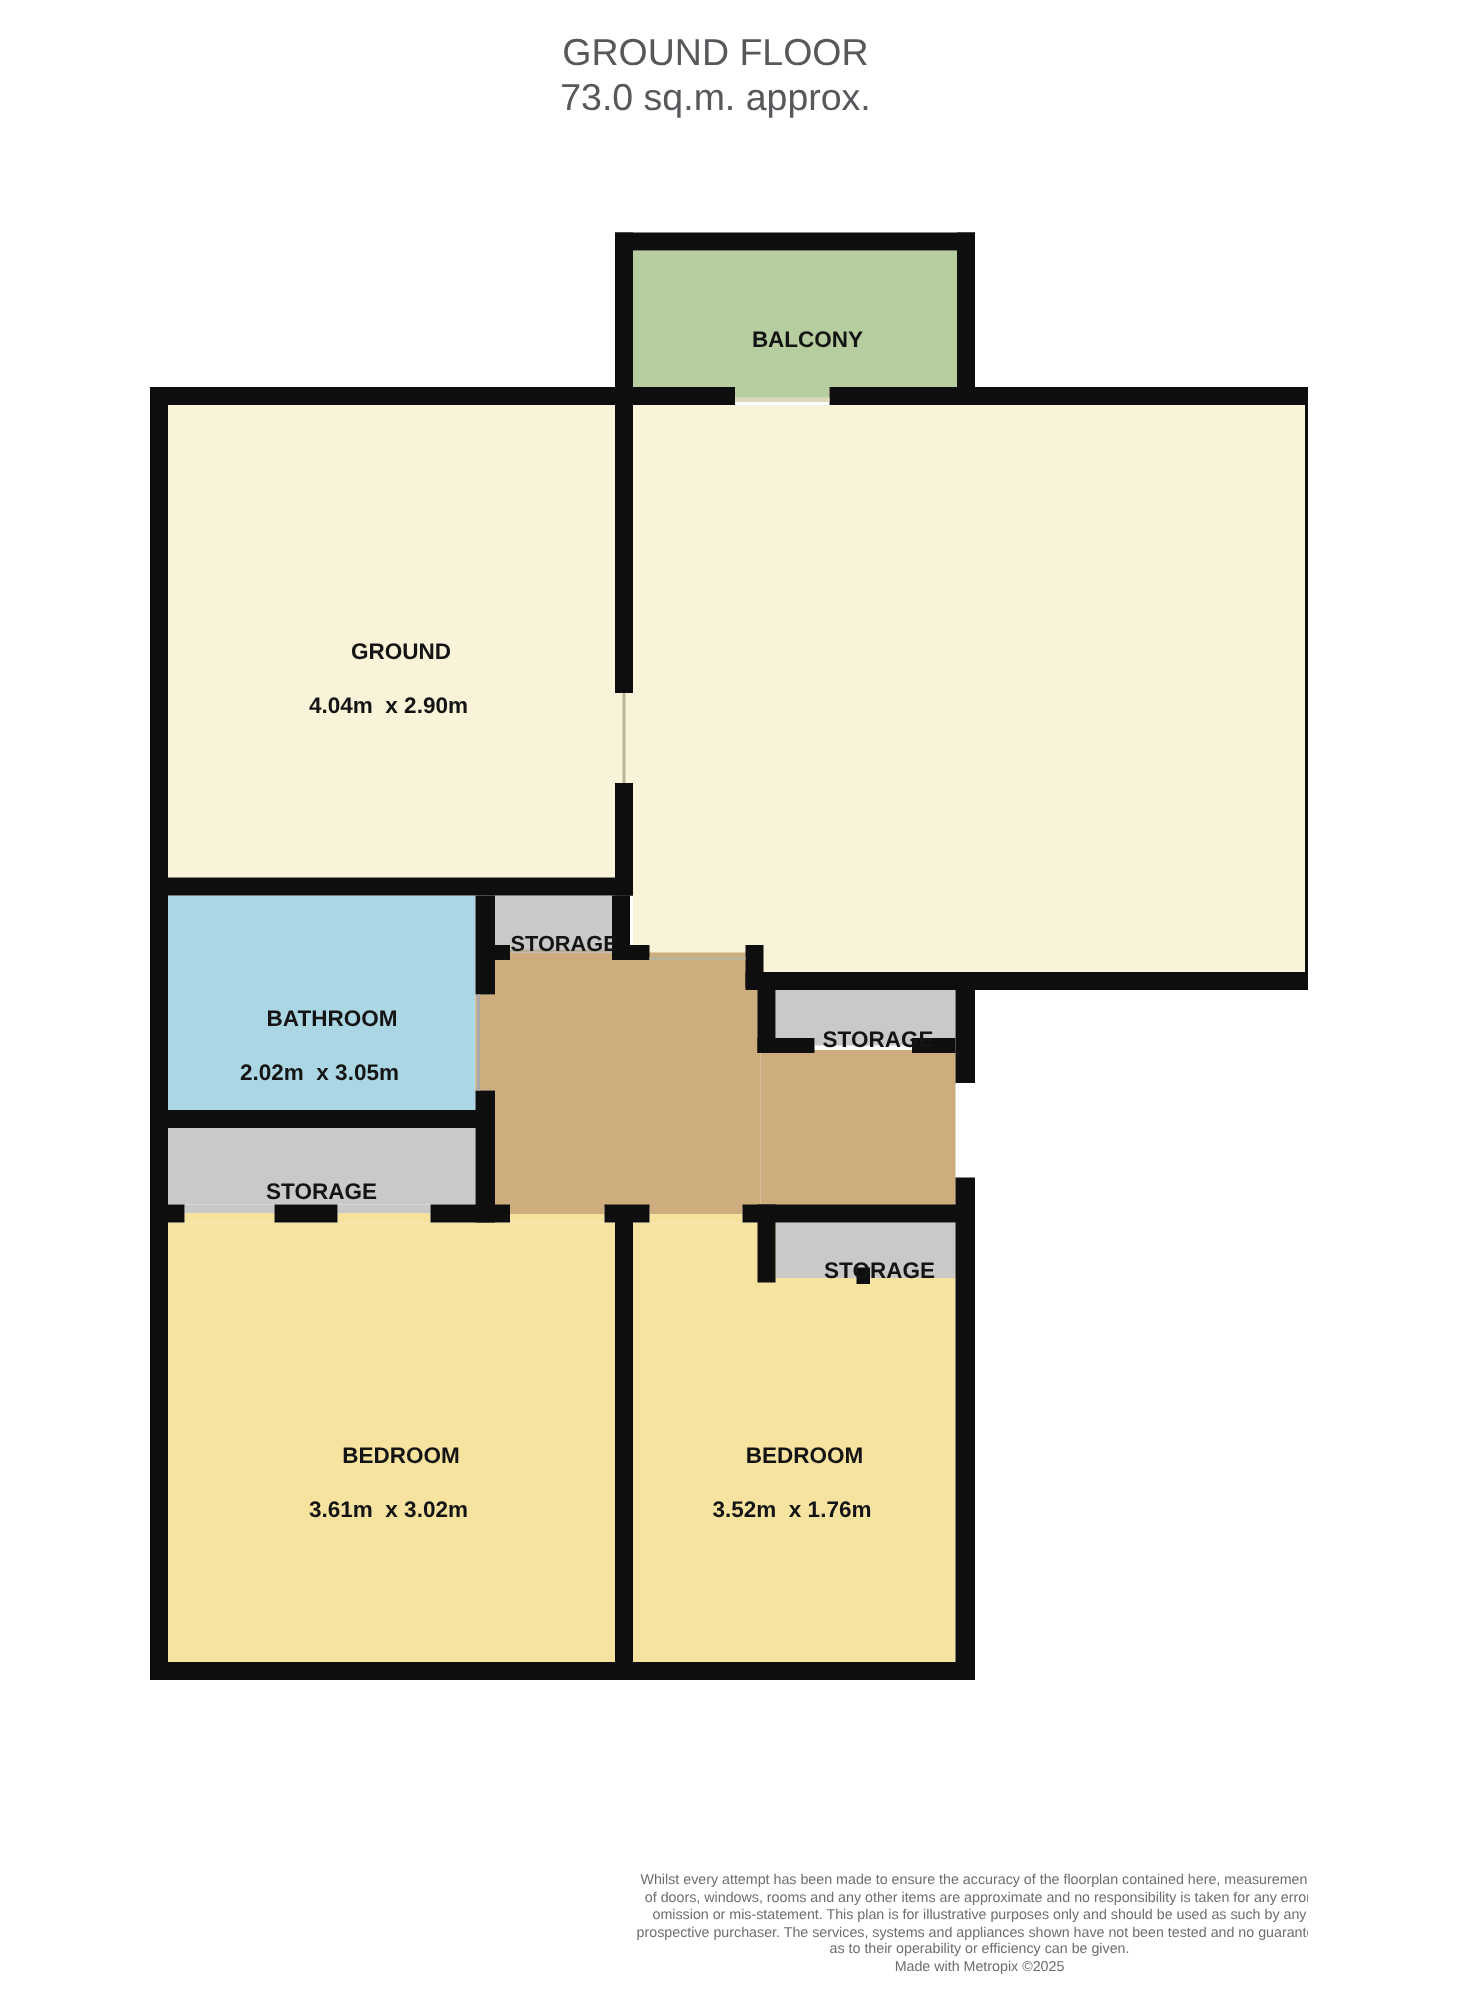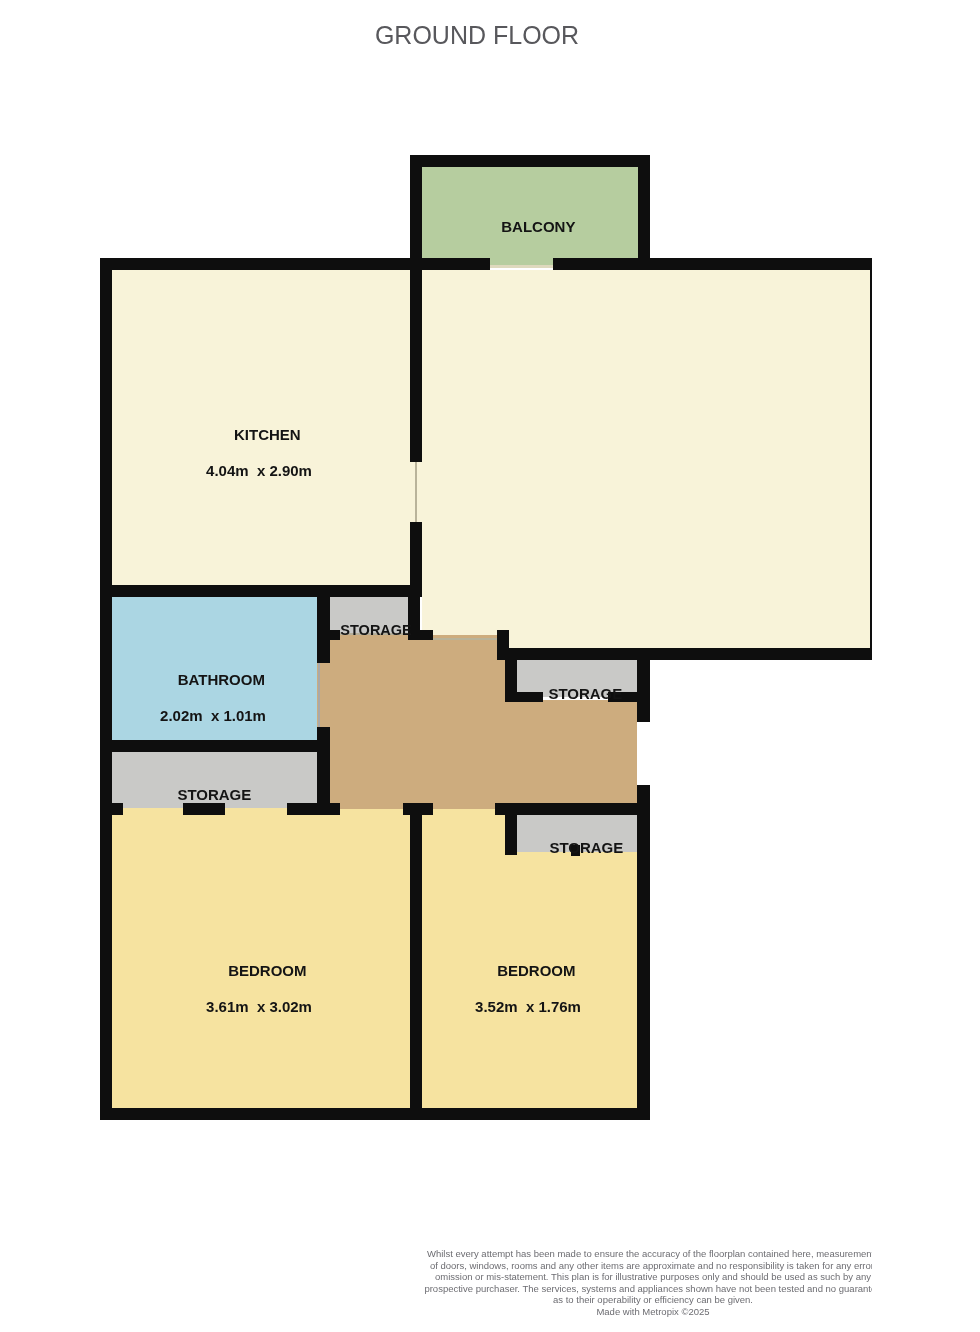--- a/index.html
+++ b/index.html
@@ -47,20 +47,21 @@
   #footer .disc{font-size:9.5px;line-height:11.6px;white-space:pre-line;}
   #footer .credit{font-size:9.5px;line-height:11.6px;}
 </style>
 </head>
 <body>
 
 <div id="canvas">
 
   <div id="title">
     <div>GROUND FLOOR</div>
+    <div>73.0 sq.m. approx.</div>
   </div>
 
   <div class="rm fill-green" style="left:422px;top:167px;width:216px;height:91px;"></div>
   <div class="rm fill-green" style="left:490px;top:258px;width:63px;height:8px;"></div>
   <div class="thinline" style="left:490px;top:265px;width:63px;height:3px;background:#ded9bd;"></div>
 
   <div class="rm fill-cream" style="left:112px;top:270px;width:298px;height:315px;"></div>
   <div class="rm fill-cream" style="left:422px;top:270px;width:448px;height:378px;"></div>
 
   <div class="rm fill-cream" style="left:410px;top:462px;width:12px;height:60px;"></div>
@@ -135,28 +136,28 @@
   <div class="w" style="left:410px;top:812px;width:12px;height:308px;"></div>
   <div class="w" style="left:505px;top:803px;width:12px;height:52px;"></div>
   <div class="w" style="left:571px;top:845px;width:9px;height:11px;"></div>
   <div class="w" style="left:100px;top:1108px;width:550px;height:12px;"></div>
 
   <div class="lbl" style="left:530px;top:200px;">
     <span>BALCONY</span>
   </div>
 
   <div class="lbl" style="left:259px;top:408px;">
-    <span>KITCHEN</span>
+    <span>GROUND</span>
     <span class="dm">4.04m  x 2.90m</span>
   </div>
 
 
   <div class="lbl" style="left:213px;top:653px;">
     <span>BATHROOM</span>
-    <span class="dm">2.02m  x 1.01m</span>
+    <span class="dm">2.02m  x 3.05m</span>
   </div>
 
   <div class="lbl" style="left:368px;top:603px;font-size:14.5px;">
     <span>STORAGE</span>
   </div>
 
   <div class="lbl" style="left:577px;top:667px;">
     <span>STORAGE</span>
   </div>
 

